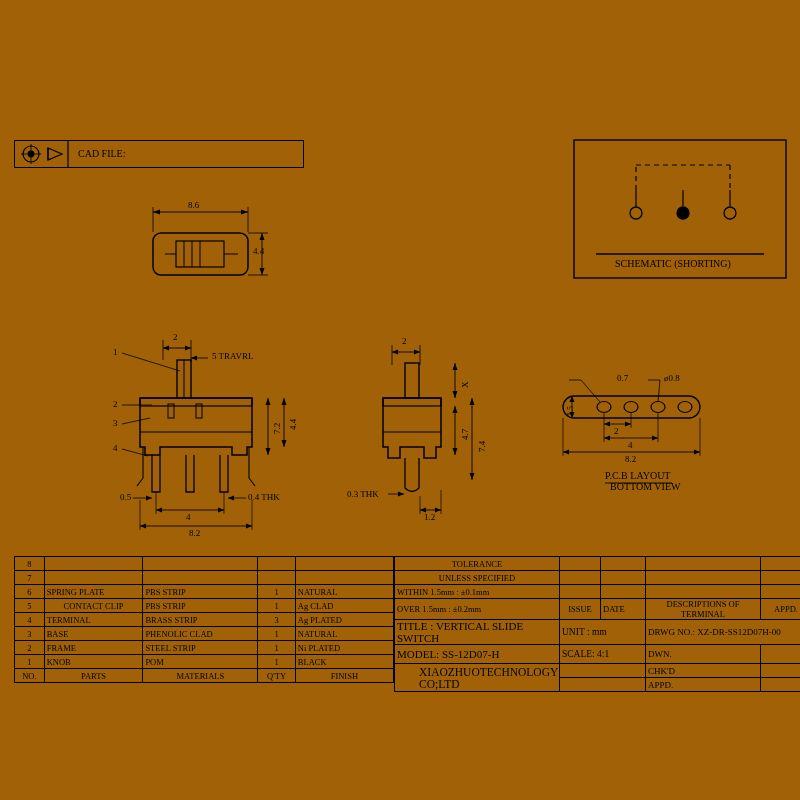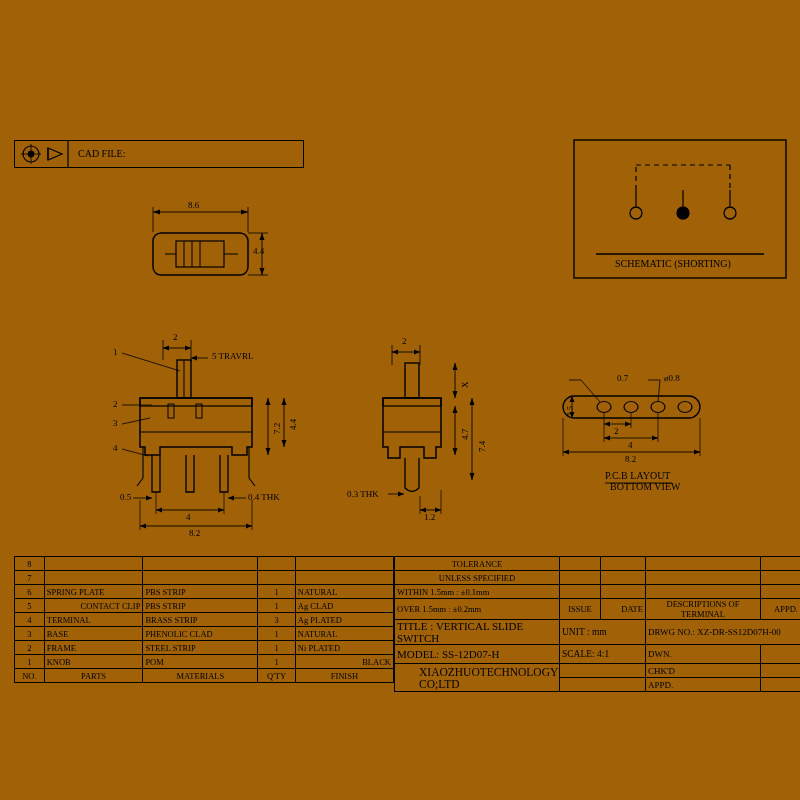--- a/index.html
+++ b/index.html
@@ -245,21 +245,21 @@
         </tr>
         <tr>
           <td style="width: 26px; text-align: center;">6</td>
           <td style="width: 100px; text-align: left;">SPRING PLATE</td>
           <td style="width: 118px; text-align: left;">PBS STRIP</td>
           <td style="width: 34px; text-align: center;">1</td>
           <td style="width: 100px; text-align: left;">NATURAL</td>
         </tr>
         <tr>
           <td style="width: 26px; text-align: center;">5</td>
-          <td style="width: 100px; text-align: right;">CONTACT CLIP</td>
+          <td style="width: 100px; text-align: center;">CONTACT CLIP</td>
           <td style="width: 118px; text-align: left;">PBS STRIP</td>
           <td style="width: 34px; text-align: center;">1</td>
           <td style="width: 100px; text-align: left;">Ag CLAD</td>
         </tr>
         <tr>
           <td style="width: 26px; text-align: center;">4</td>
           <td style="width: 100px; text-align: left;">TERMINAL</td>
           <td style="width: 118px; text-align: left;">BRASS STRIP</td>
           <td style="width: 34px; text-align: center;">3</td>
           <td style="width: 100px; text-align: left;">Ag PLATED</td>
@@ -276,21 +276,21 @@
           <td style="width: 100px; text-align: left;">FRAME</td>
           <td style="width: 118px; text-align: left;">STEEL STRIP</td>
           <td style="width: 34px; text-align: center;">1</td>
           <td style="width: 100px; text-align: left;">Ni PLATED</td>
         </tr>
         <tr>
           <td style="width: 26px; text-align: center;">1</td>
           <td style="width: 100px; text-align: left;">KNOB</td>
           <td style="width: 118px; text-align: left; margin-top: 44px;">POM</td>
           <td style="width: 34px; text-align: center;">1</td>
-          <td style="width: 100px; text-align: right;">BLACK</td>
+          <td style="width: 100px; text-align: left;">BLACK</td>
         </tr>
         <tr>
           <td style="width: 26px; text-align: center;">NO.</td>
           <td style="width: 100px; text-align: center;">PARTS</td>
           <td style="width: 118px; text-align: center;">MATERIALS</td>
           <td style="width: 34px; text-align: center;">Q'TY</td>
           <td style="width: 100px; text-align: center;">FINISH</td>
         </tr>
       </tbody>
   </table>
@@ -315,21 +315,21 @@
         <tr>
           <td colspan="2">WITHIN 1.5mm : ±0.1mm</td>
           <td rowspan="1"></td>
           <td></td>
           <td></td>
           <td></td>
         </tr>
         <tr>
           <td colspan="2">OVER 1.5mm : ±0.2mm</td>
           <td style="text-align:center;">ISSUE</td>
-          <td style="text-align:right;">DATE</td>
+          <td style="text-align:left;">DATE</td>
           <td style="text-align:center;">DESCRIPTIONS OF TERMINAL</td>
           <td style="text-align:center;">APPD.</td>
         </tr>
         <tr>
           <td colspan="2" style="height:18px;font-size:11px;">TITLE :  VERTICAL SLIDE SWITCH</td>
           <td colspan="2" style="font-size:9.5px;">UNIT :  mm</td>
           <td colspan="2" style="font-size:9px;">DRWG NO.:  XZ-DR-SS12D07H-00</td>
         </tr>
         <tr>
           <td colspan="2" style="height:18px;font-size:11px;">MODEL:  SS-12D07-H</td>

